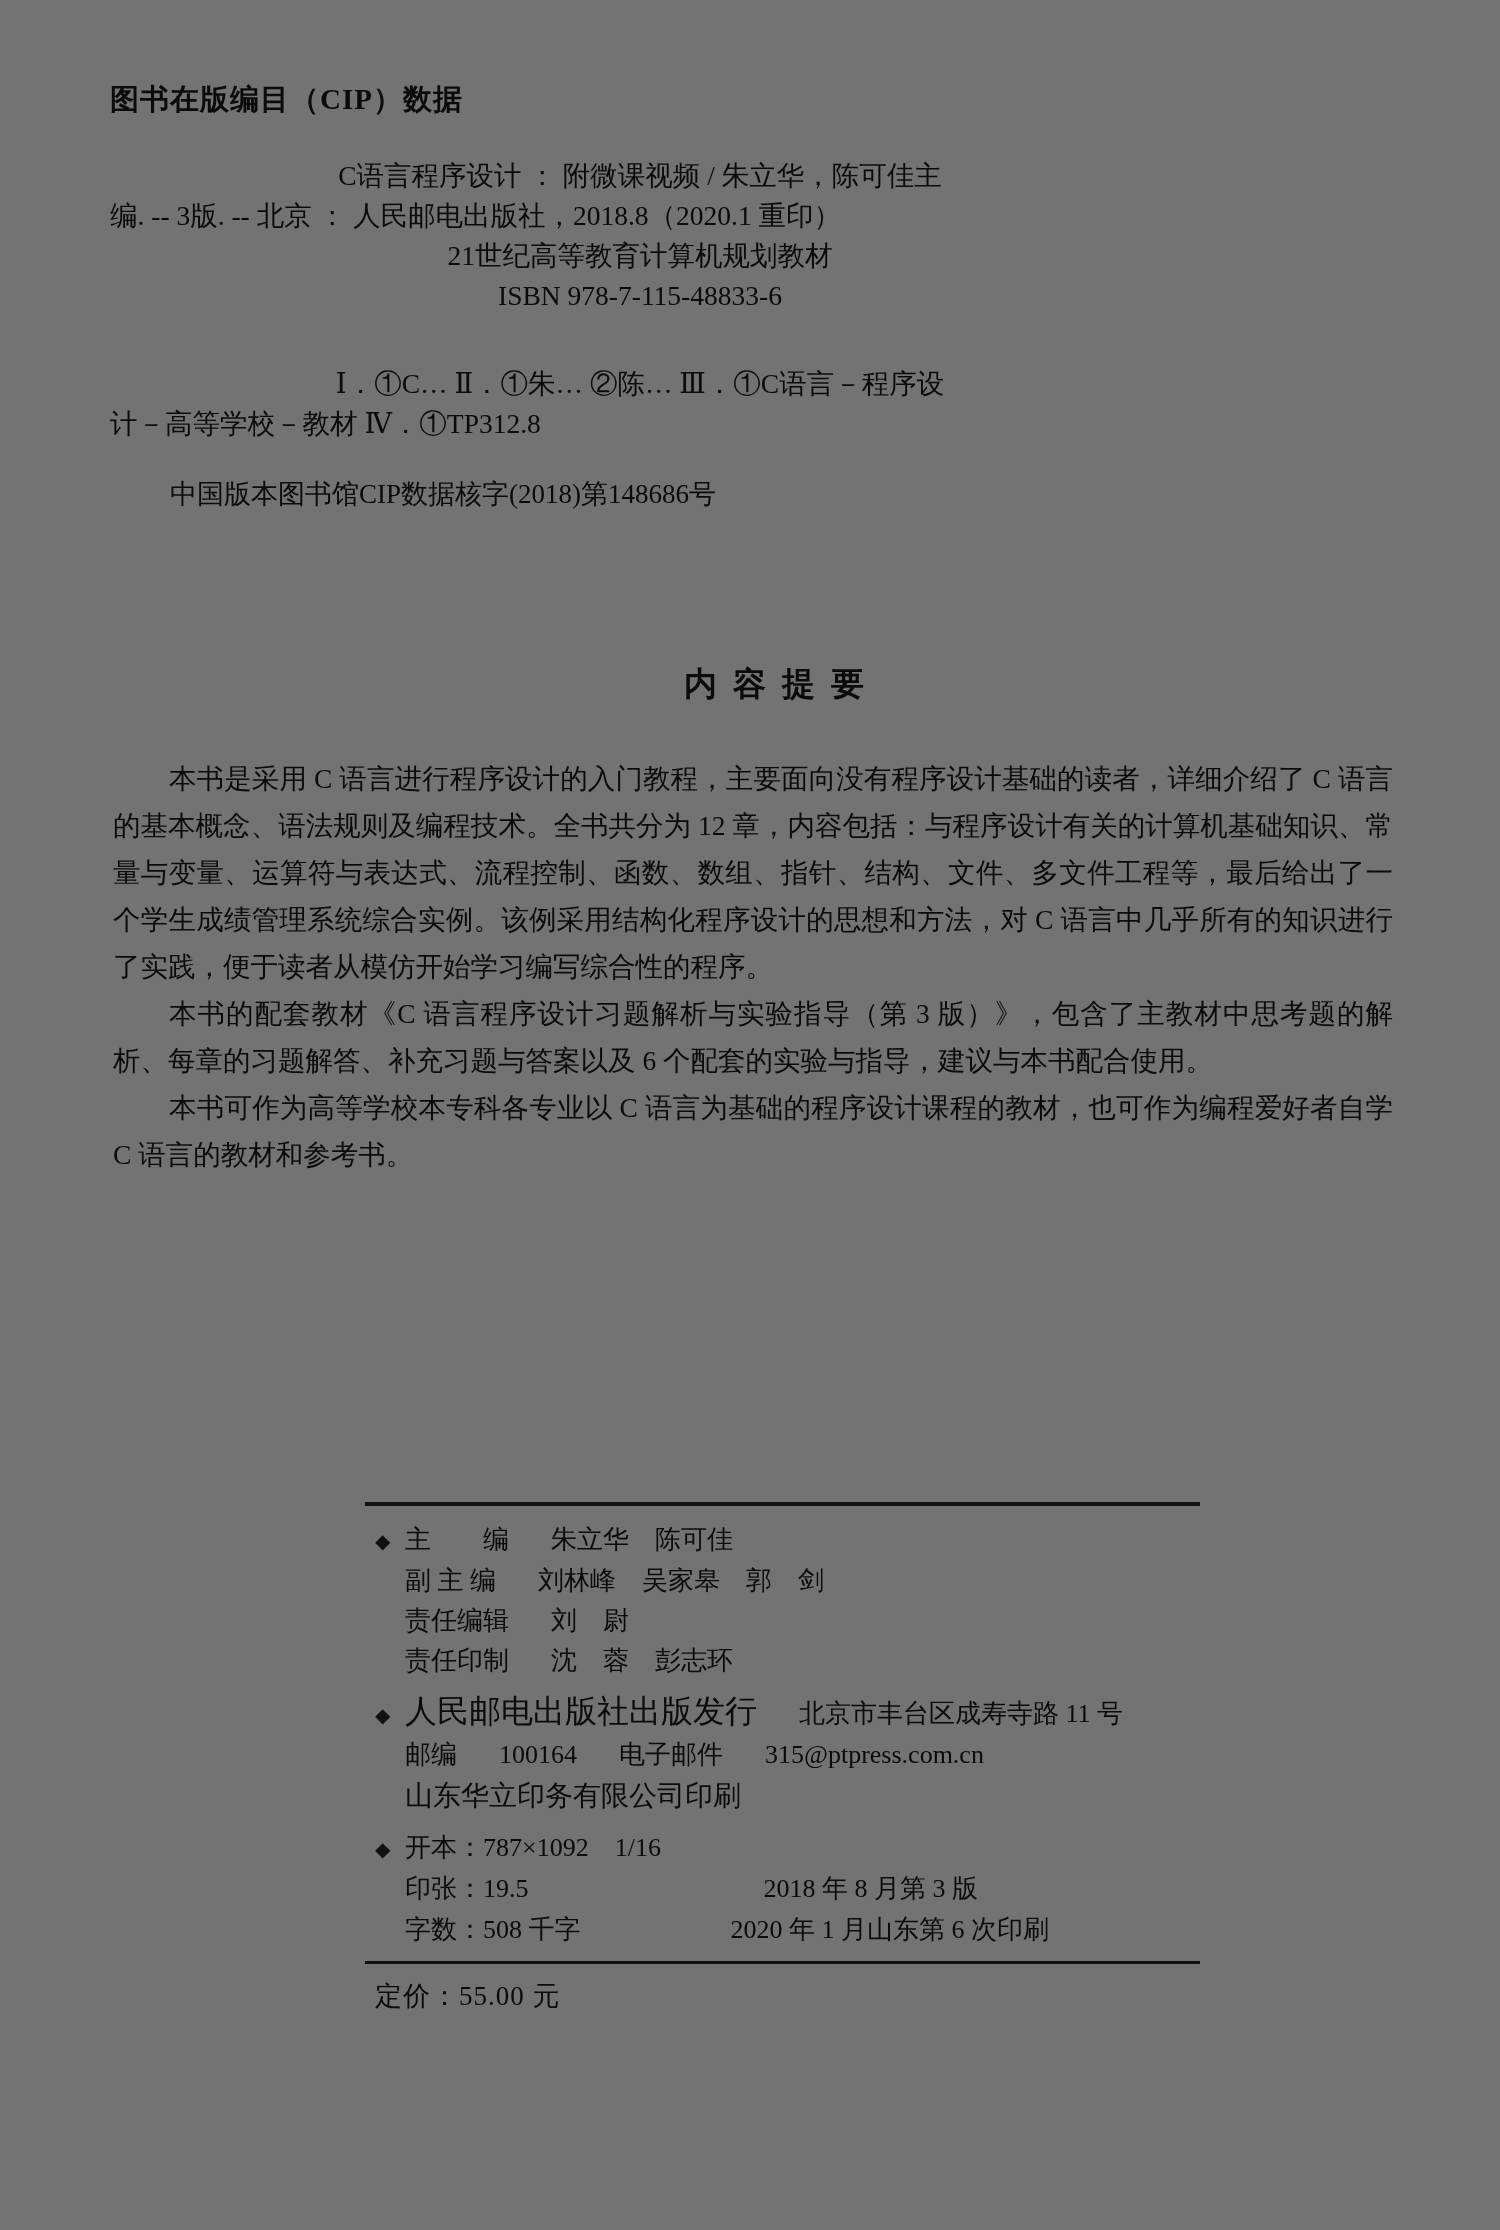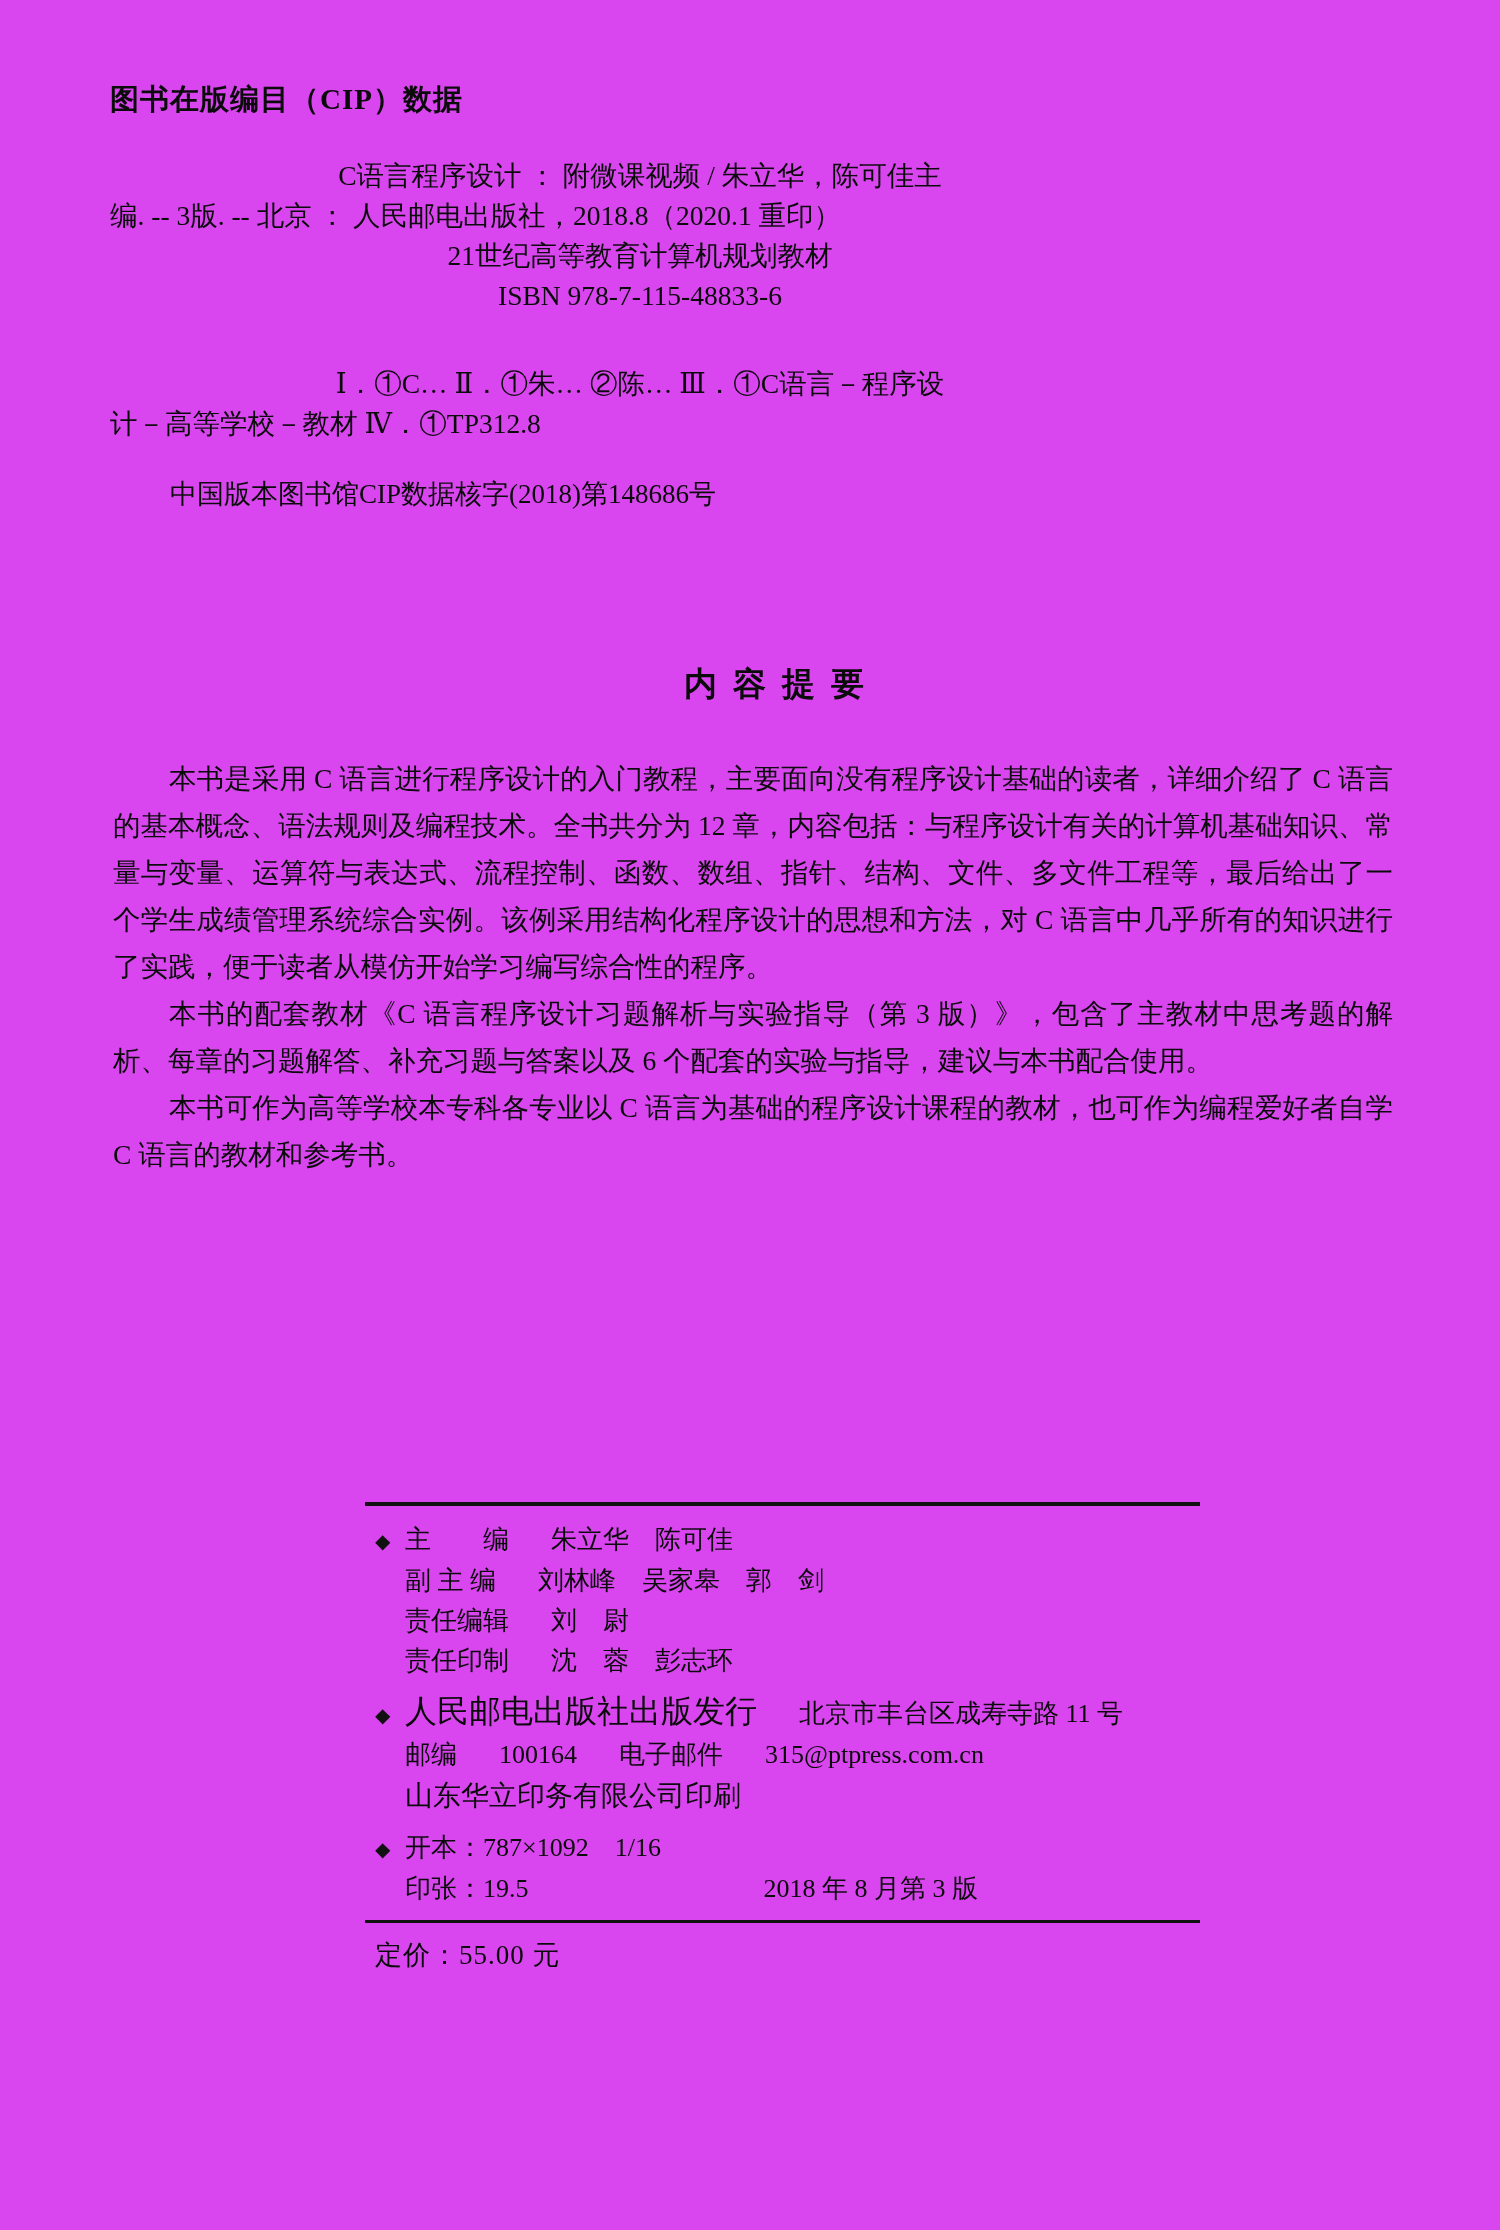--- a/index.html
+++ b/index.html
@@ -11,21 +11,21 @@
     width: 1500px;
     height: 2230px;
     position: relative;
     font-family: "Liberation Serif", "DejaVu Serif", serif;
     color: #0b0b0b;
     overflow: hidden;
   }
   .page {
     position: absolute;
     inset: 0;
-    background: #d946ef;
+    background: #737373;
   }
 
   
   .cip-block {
     position: absolute;
     left: 110px;
     top: 80px;
     width: 1000px;
   }
   .cip-title {
@@ -225,20 +225,27 @@
     </div>
 
     <div class="c-row">
       <span class="bullet empty">◆</span>
       <span class="c-label">印张：</span>
       <span class="c-val">19.5</span>
       <span style="display:inline-block;width:235px"></span>
       <span class="c-val">2018 年 8 月第 3 版</span>
     </div>
 
+    <div class="c-row">
+      <span class="bullet empty">◆</span>
+      <span class="c-label">字数：</span>
+      <span class="c-val">508 千字</span>
+      <span style="display:inline-block;width:150px"></span>
+      <span class="c-val">2020 年 1 月山东第 6 次印刷</span>
+    </div>
 
     <hr class="rule thin">
 
     <div class="price-row">定价：55.00 元</div>
   </div>
 
 
 </div>
 
 </body></html>

